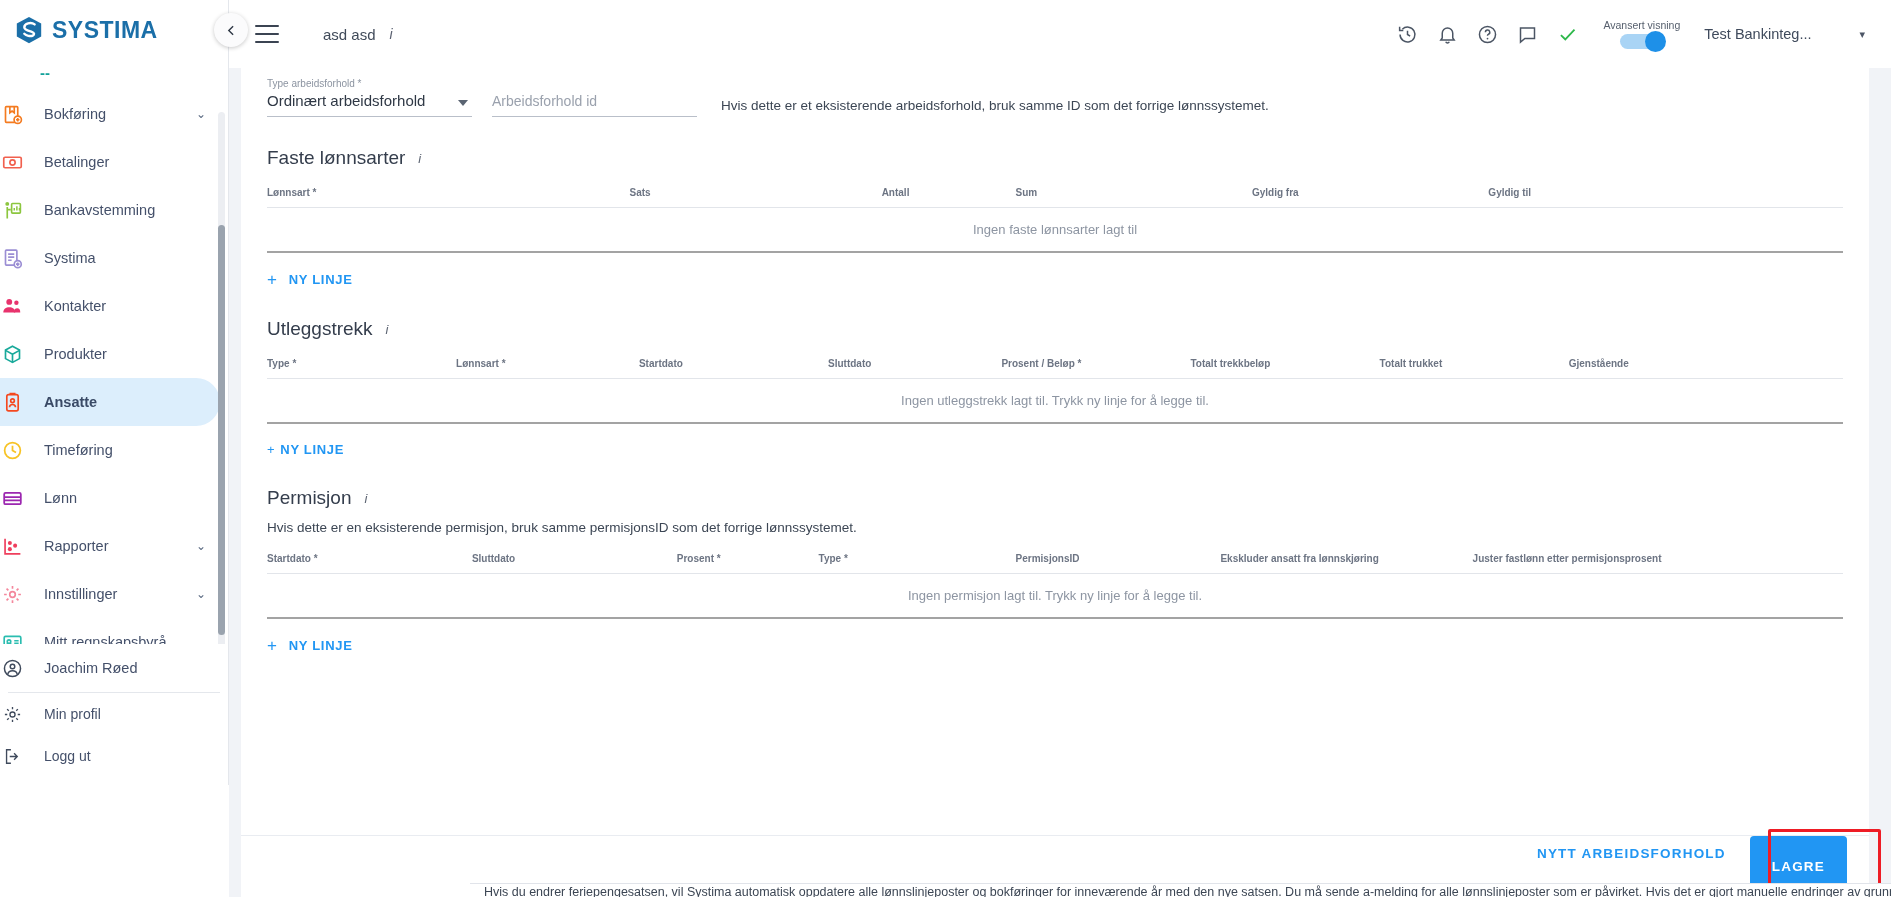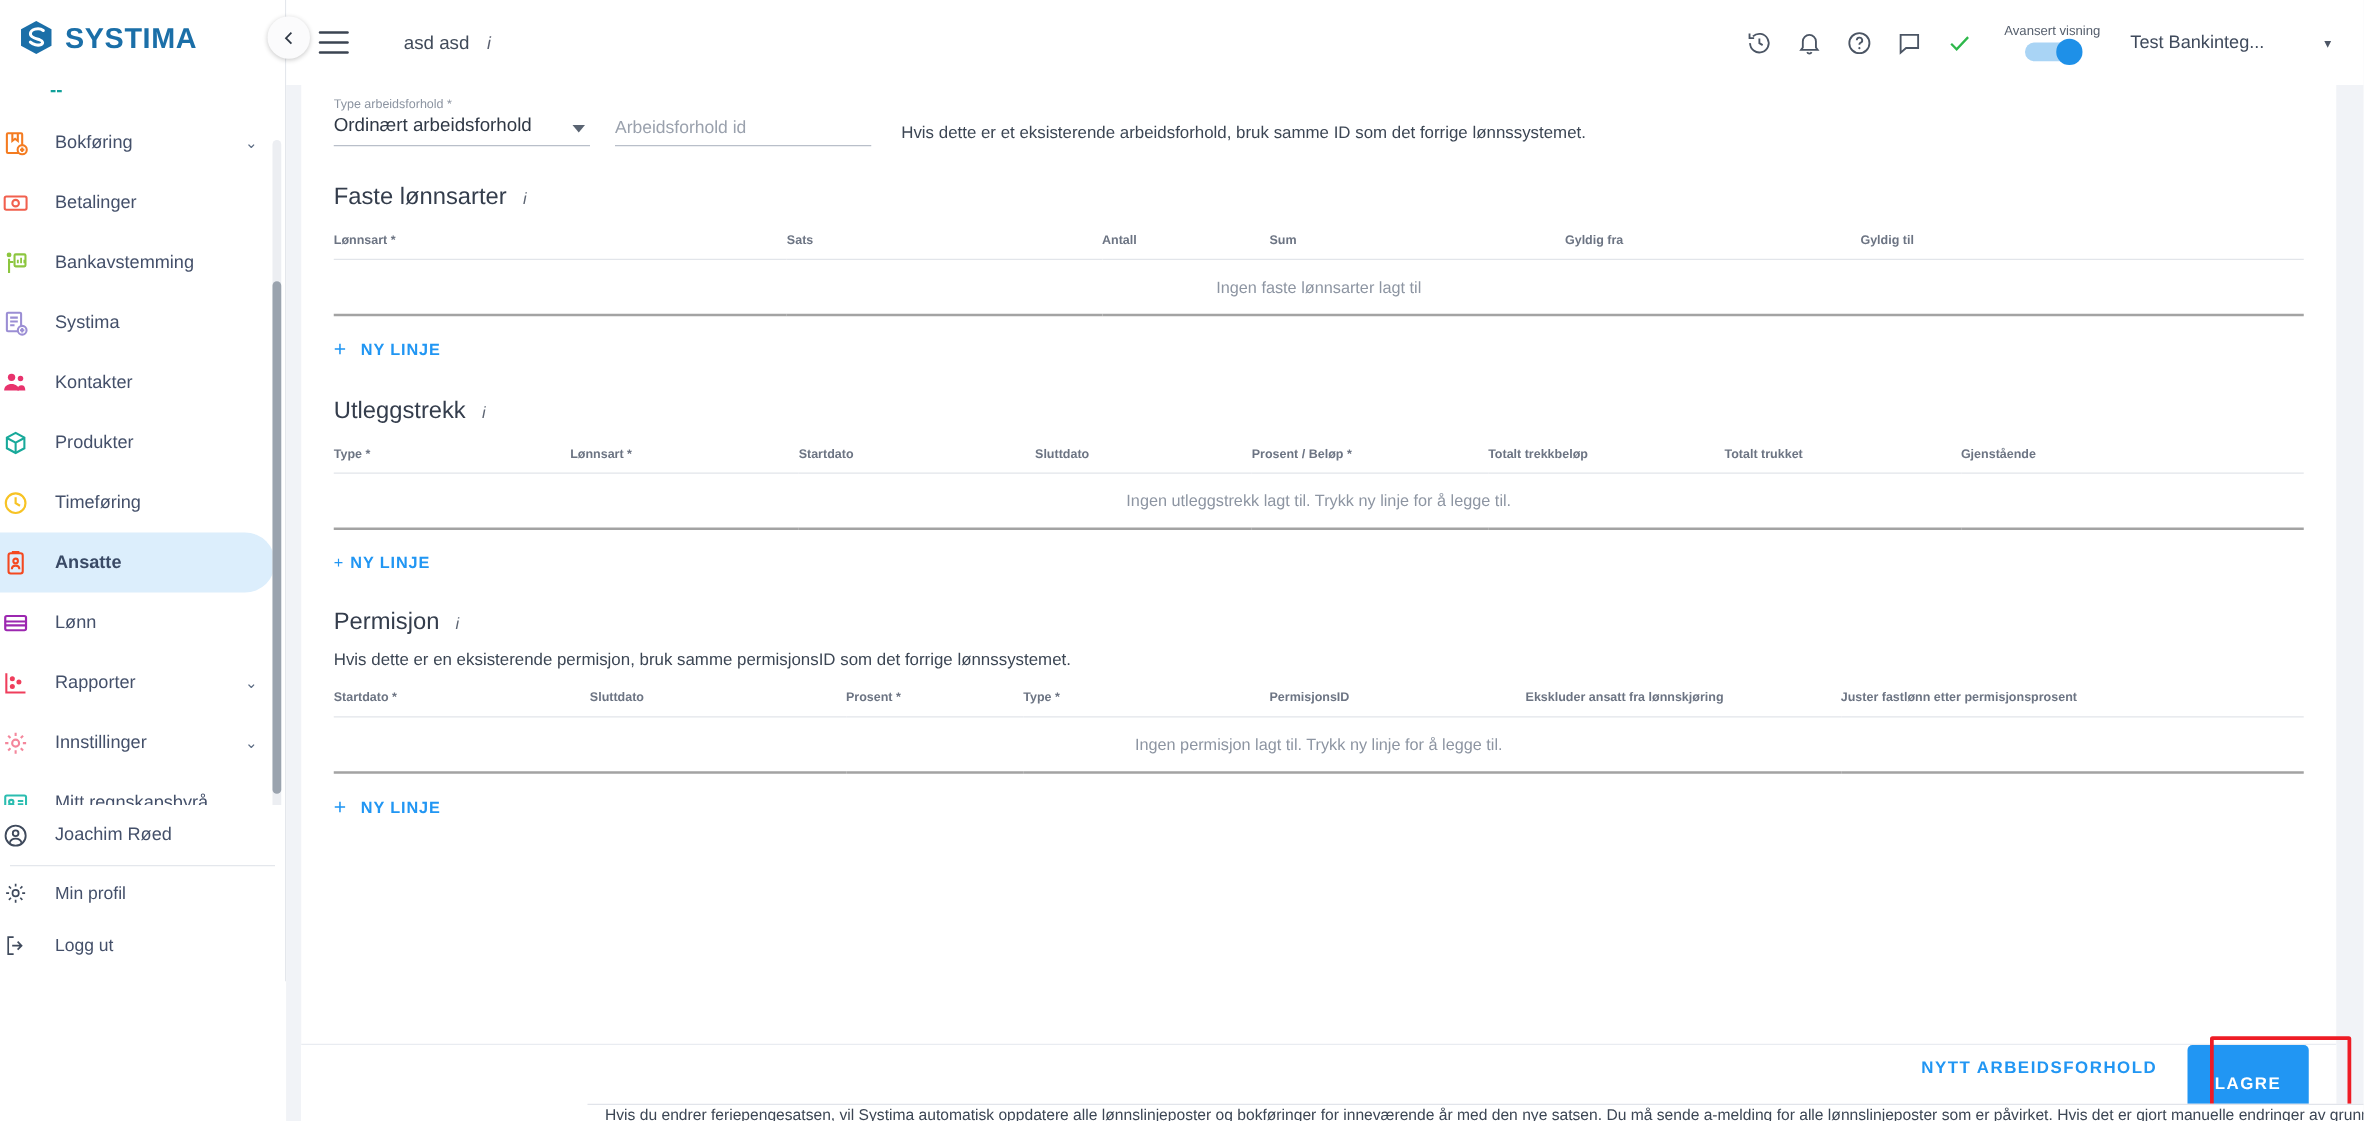--- a/index.html
+++ b/index.html
@@ -217,40 +217,40 @@
       <div class="nav-item">
         <span class="ic">
           <svg width="21" height="21" viewBox="0 0 24 24" fill="none" stroke="#18a99a" stroke-width="1.9">
             <path d="M12 2.6l8 4.3v9.8l-8 4.3-8-4.3V6.9z"></path>
               <path d="M12 11.6l8-4.3M12 11.6v9.4M12 11.6L4 7.3"></path>
           </svg>
         </span>
         <span class="lbl">Produkter</span>
       </div>
 
-      <div class="nav-item">
-        <span class="ic">
-          <svg width="21" height="21" viewBox="0 0 24 24" fill="none" stroke="#f7c325" stroke-width="2">
-            <circle cx="12" cy="12" r="9"></circle>
-              <path d="M12 6.6V12l4 2.4"></path>
-          </svg>
-        </span>
-        <span class="lbl">Timeføring</span>
-      </div>
-
       <div class="nav-item active">
         <span class="ic">
           <svg width="21" height="21" viewBox="0 0 24 24" fill="none" stroke="#f4481f" stroke-width="1.9">
             <rect x="5.5" y="3" width="13" height="18.5" rx="2"></rect>
             <path d="M9.5 3V1.8h5V3"></path>
             <circle cx="12" cy="10" r="2.1"></circle>
             <path d="M8.6 17.5c0-2 1.6-3.2 3.4-3.2s3.4 1.2 3.4 3.2"></path>
           </svg>
         </span>
         <span class="lbl">Ansatte</span>
+      </div>
+
+      <div class="nav-item">
+        <span class="ic">
+          <svg width="21" height="21" viewBox="0 0 24 24" fill="none" stroke="#f7c325" stroke-width="2">
+            <circle cx="12" cy="12" r="9"></circle>
+              <path d="M12 6.6V12l4 2.4"></path>
+          </svg>
+        </span>
+        <span class="lbl">Timeføring</span>
       </div>
 
       <div class="nav-item">
         <span class="ic">
           <svg width="21" height="21" viewBox="0 0 24 24" fill="none" stroke="#9c27b0" stroke-width="2">
             <rect x="2.5" y="5.5" width="19" height="13" rx="1.5"></rect>
               <path d="M2.5 10.5h19M2.5 14h19"></path>
           </svg>
         </span>
         <span class="lbl">Lønn</span>

